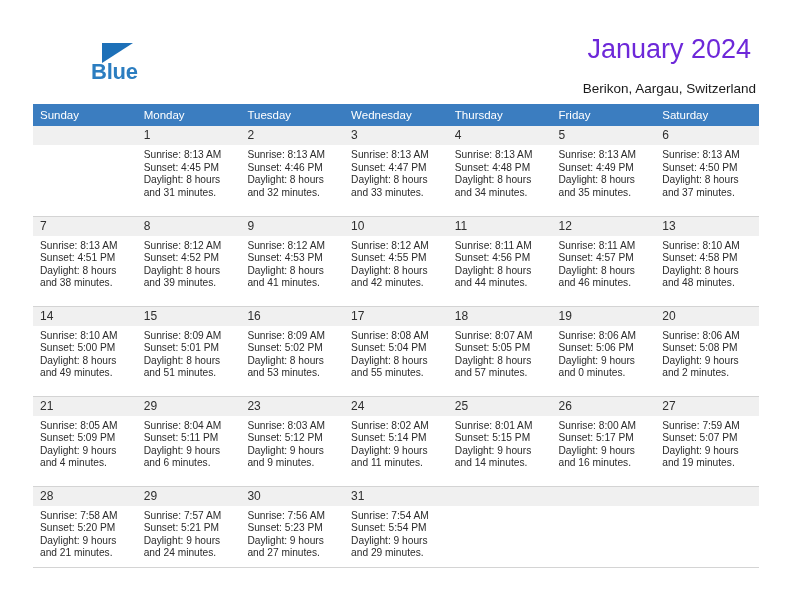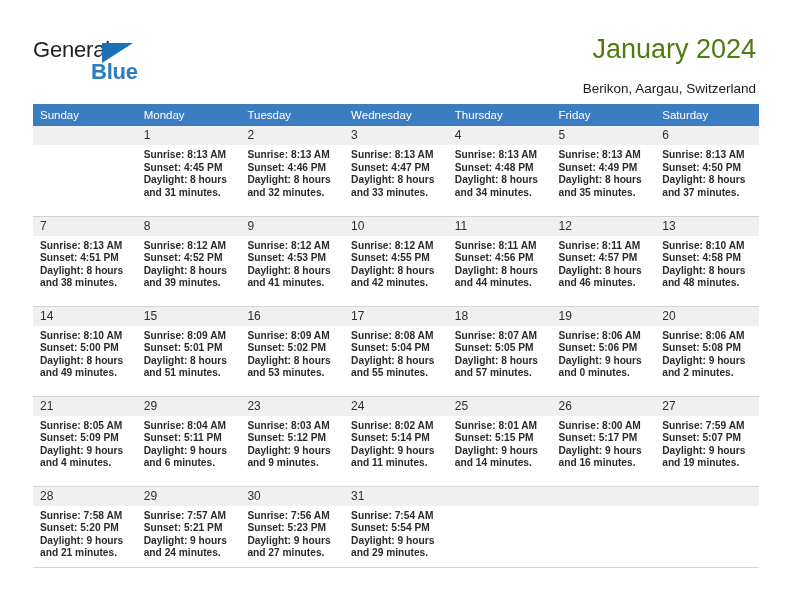--- a/index.html
+++ b/index.html
@@ -59,23 +59,24 @@
   }
   .title-block {
     position: absolute;
     right: 36px;
     top: 33px;
     text-align: right;
   }
   .cal-title {
     font-size: 27px;
     line-height: 33px;
-    color: #4d7c0f;
+    color: #6d28d9;
     font-weight: normal;
     white-space: nowrap;
+    text-align: center;
   }
   .cal-subtitle {
     margin-top: 14px;
     font-size: 13.5px;
     line-height: 17px;
     color: #1a1a1a;
     white-space: nowrap;
   }
 
   
@@ -114,21 +115,20 @@
     background: #f0f0f0;
     font-size: 12px;
     color: #2e2e2e;
     padding: 3px 0 3px 7px;
     height: 19px;
     line-height: 13px;
   }
   td.empty .daynum { background: #f0f0f0; }
   .details {
     padding: 4px 4px 0 7px;
-    font-weight: bold;
   }
   .details div {
     font-size: 10.2px;
     line-height: 12.6px;
     color: #2b2b2b;
     white-space: nowrap;
   }
   .bottom-rule {
     position: absolute;
     left: 33px;
@@ -138,21 +138,20 @@
     background: #d4d4d4;
   }
 </style>
 </head>
 <body>
 
 <div class="page">
 
   <div class="header">
     <div class="logo">
-      <span class="logo-general">General</span>
       <span class="logo-triangle"></span>
       <span class="logo-blue">Blue</span>
     </div>
     <div class="title-block">
       <div class="cal-title">January 2024</div>
       <div class="cal-subtitle">Berikon, Aargau, Switzerland</div>
     </div>
   </div>
 
   <table class="calendar">

